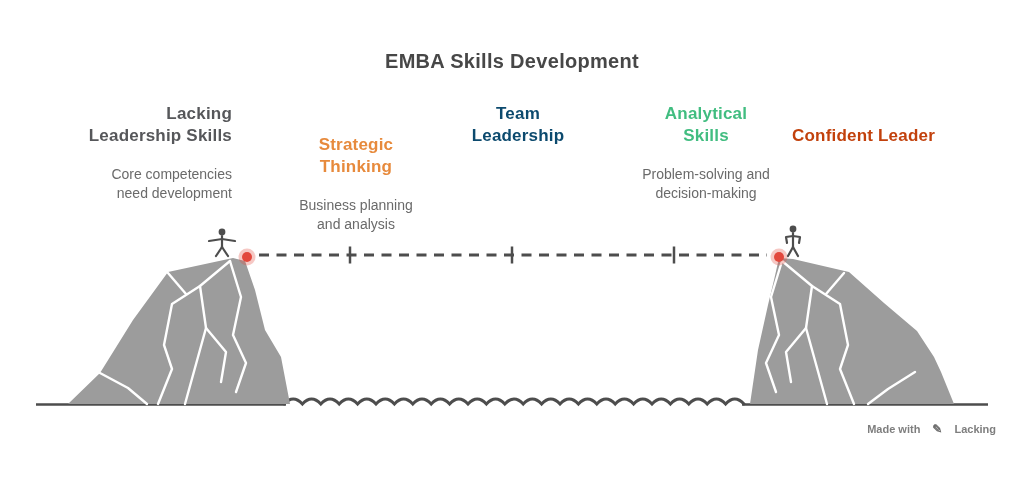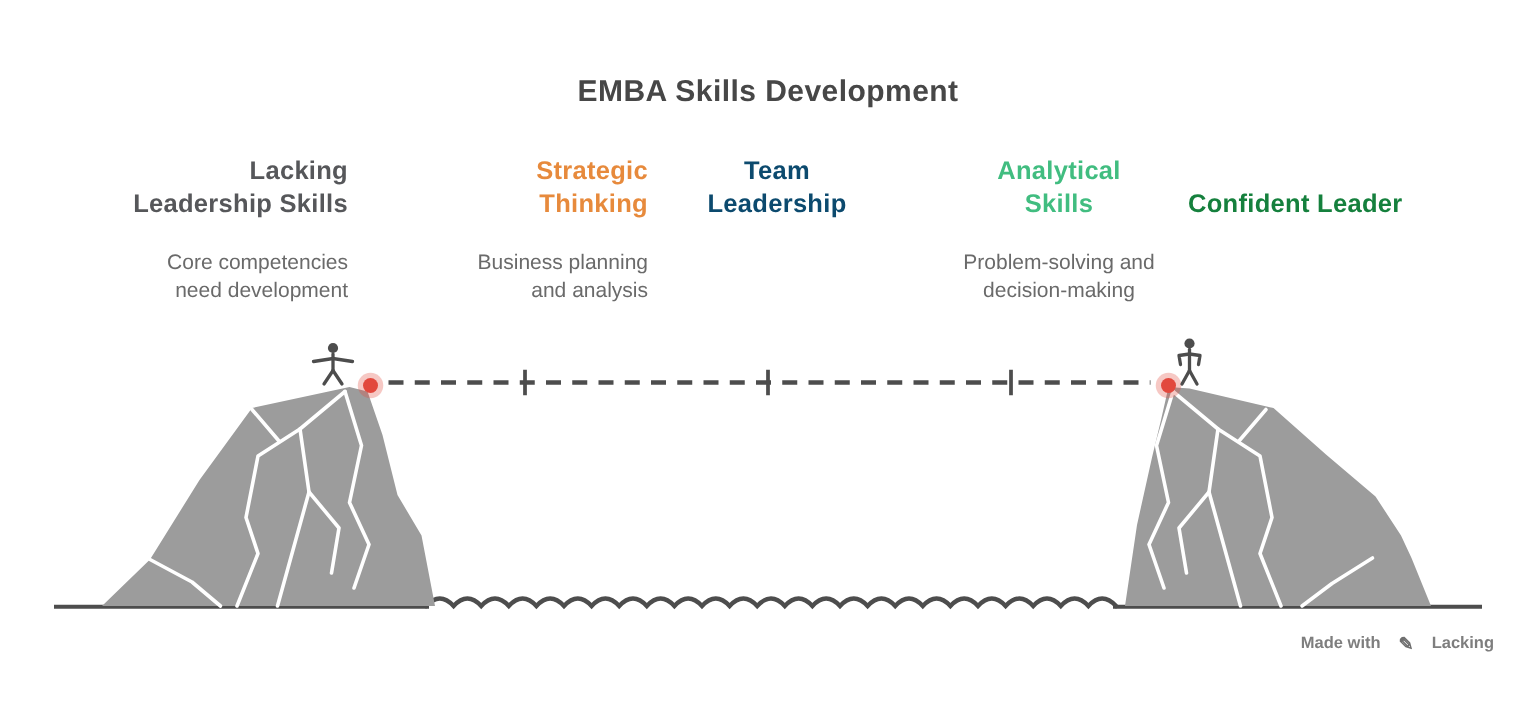--- a/index.html
+++ b/index.html
@@ -42,21 +42,21 @@
     letter-spacing: 0.2px;
   }
   .stage-desc {
     margin-top: 18px;
     font-size: 14px;
     line-height: 19px;
     color: #6A6A6A;
     white-space: pre-line;
   }
   .stage-1 { right: 792px; width: 220px; text-align: right; }
-  .stage-2 { left: 232px; width: 200px; text-align: right; }
+  .stage-2 { left: 256px; width: 200px; text-align: center; margin-top: 31px; }
   .stage-3 { left: 418px; width: 200px; text-align: center; }
   .stage-4 { left: 606px; width: 200px; text-align: center; }
   .stage-5 { left: 792px; width: 220px; text-align: left; }
   .scene-svg {
     position: absolute;
     top: 0;
     left: 0;
   }
   .watermark {
     position: absolute;
@@ -102,21 +102,21 @@
   </div>
 
   <div class="stage stage-4">
     <div class="stage-heading" style="color: rgb(65, 189, 128);">Analytical
 Skills</div>
     <div class="stage-desc">Problem-solving and
 decision-making</div>
   </div>
 
   <div class="stage stage-5">
-    <div class="stage-heading" style="color: #15803d;">Confident Leader</div>
+    <div class="stage-heading" style="color: #c2410c;">Confident Leader</div>
   </div>
 
   <svg class="scene-svg" width="1024" height="477" viewBox="0 0 1024 477">
 
     <line x1="36" y1="404.5" x2="286" y2="404.5" stroke="#4D4D4D" stroke-width="2.6"></line>
     <line x1="742" y1="404.5" x2="988" y2="404.5" stroke="#4D4D4D" stroke-width="2.6"></line>
 
     <path d="M 284 404 q 9.2 -10 18.4 0 q 9.2 -10 18.4 0 q 9.2 -10 18.4 0 q 9.2 -10 18.4 0 q 9.2 -10 18.4 0 q 9.2 -10 18.4 0 q 9.2 -10 18.4 0 q 9.2 -10 18.4 0 q 9.2 -10 18.4 0 q 9.2 -10 18.4 0 q 9.2 -10 18.4 0 q 9.2 -10 18.4 0 q 9.2 -10 18.4 0 q 9.2 -10 18.4 0 q 9.2 -10 18.4 0 q 9.2 -10 18.4 0 q 9.2 -10 18.4 0 q 9.2 -10 18.4 0 q 9.2 -10 18.4 0 q 9.2 -10 18.4 0 q 9.2 -10 18.4 0 q 9.2 -10 18.4 0 q 9.2 -10 18.4 0 q 9.2 -10 18.4 0 q 9.2 -10 18.4 0" fill="none" stroke="#4D4D4D" stroke-width="3" stroke-linecap="round"></path>
 
     <g>

